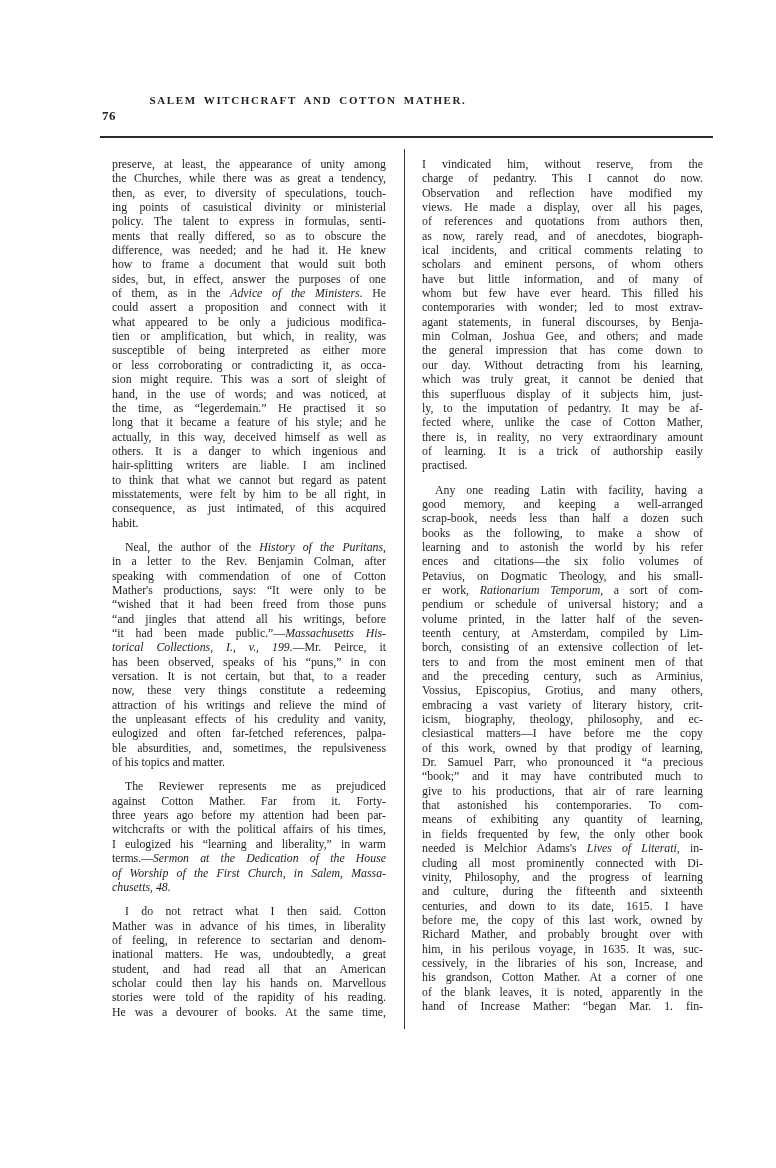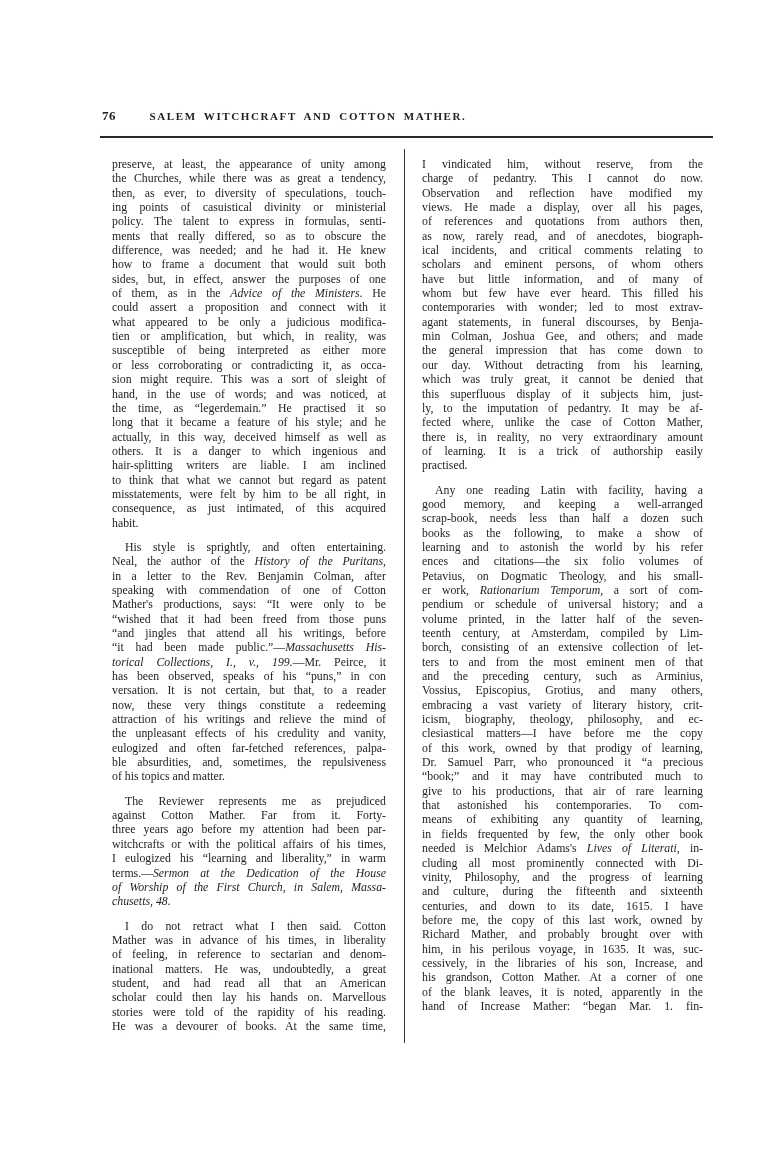--- a/index.html
+++ b/index.html
@@ -14,21 +14,21 @@
     background:var(--paper);
     color:var(--ink);
     font-family:"Liberation Serif","DejaVu Serif",serif;
   }
   .page{position:relative;width:616px;height:1168px;background:var(--paper);border-radius:8px;}
   .pagenum{
     position:absolute;top:108px;left:102px;
     font-size:13px;font-weight:bold;letter-spacing:.5px;
   }
   .running-title{
-    position:absolute;top:110px;left:0;right:0;
+    position:absolute;top:94px;left:0;right:0;
     text-align:center;
     font-size:11px;font-weight:bold;letter-spacing:1.6px;
     word-spacing:3px;
   }
   .rule{
     position:absolute;top:136px;left:100px;width:613px;height:2px;
     background:var(--rule);
   }
   .columns{
     position:absolute;top:147px;left:102px;
@@ -77,21 +77,20 @@
           <div class="line">long that it became a feature of his style; and he</div>
           <div class="line">actually, in this way, deceived himself as well as</div>
           <div class="line">others. It is a danger to which ingenious and</div>
           <div class="line">hair-splitting writers are liable. I am inclined</div>
           <div class="line">to think that what we cannot but regard as patent</div>
           <div class="line">misstatements, were felt by him to be all right, in</div>
           <div class="line">consequence, as just intimated, of this acquired</div>
           <div class="line last">habit.</div>
         </div>
         <div class="para indent">
-          <div class="line">His style is sprightly, and often entertaining.</div>
           <div class="line">Neal, the author of the <i>History of the Puritans</i>,</div>
           <div class="line">in a letter to the Rev. Benjamin Colman, after</div>
           <div class="line">speaking with commendation of one of Cotton</div>
           <div class="line">Mather's productions, says: “It were only to be</div>
           <div class="line">“wished that it had been freed from those puns</div>
           <div class="line">“and jingles that attend all his writings, before</div>
           <div class="line">“it had been made public.”—<i>Massachusetts His-</i></div>
           <div class="line"><i>torical Collections, I., v., 199.</i>—Mr. Peirce, it</div>
           <div class="line">has been observed, speaks of his “puns,” in con</div>
           <div class="line">versation. It is not certain, but that, to a reader</div>

